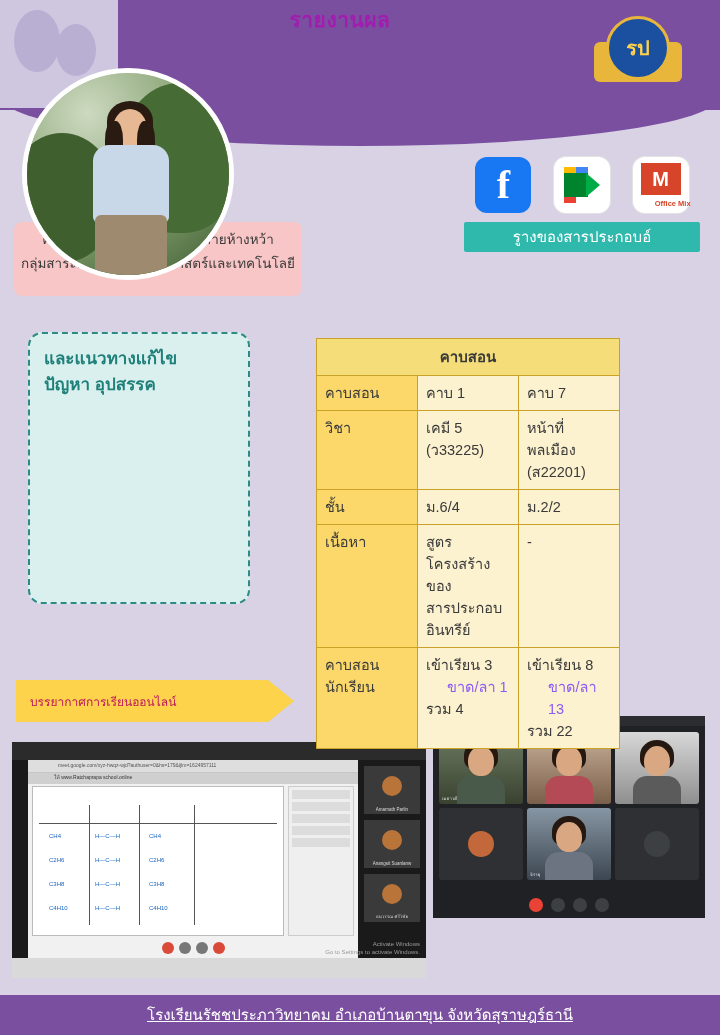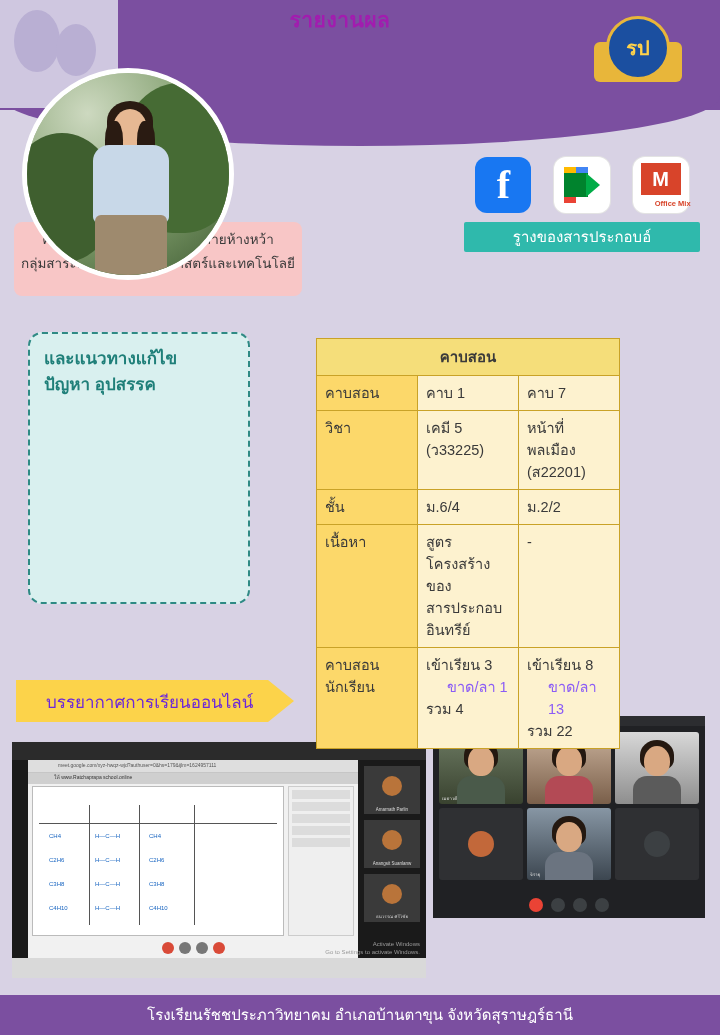--- a/index.html
+++ b/index.html
@@ -391,24 +391,24 @@
   
   .atmos-banner {
     position: absolute;
     top: 680px;
     left: 16px;
     width: 252px;
     height: 42px;
     background: #fcd34a;
     display: flex;
     align-items: center;
-    padding-left: 30px;
+    padding-left: 14px;
     box-sizing: border-box;
-    color: #6d28d9;
-    font-size: 17px;
+    color: #be185d;
+    font-size: 12px;
     z-index: 5;
   }
   .atmos-arrow {
     position: absolute;
     top: 680px;
     left: 268px;
     width: 0; height: 0;
     border-top: 21px solid transparent;
     border-bottom: 21px solid transparent;
     border-left: 26px solid #fcd34a;
@@ -644,20 +644,21 @@
     position: absolute;
     bottom: 0; left: 0;
     width: 720px;
     height: 40px;
     background: #7b4fa0;
     color: #ffffff;
     font-size: 15px;
     display: flex;
     align-items: center;
     justify-content: center;
+    text-decoration: underline;
   }
 </style>
 </head>
 <body>
 
 <div class="header-band"></div>
 <div class="header-curve"></div>
 <div class="header-left-block"></div>
 <div class="blob b1"></div>
 <div class="blob b2"></div>

